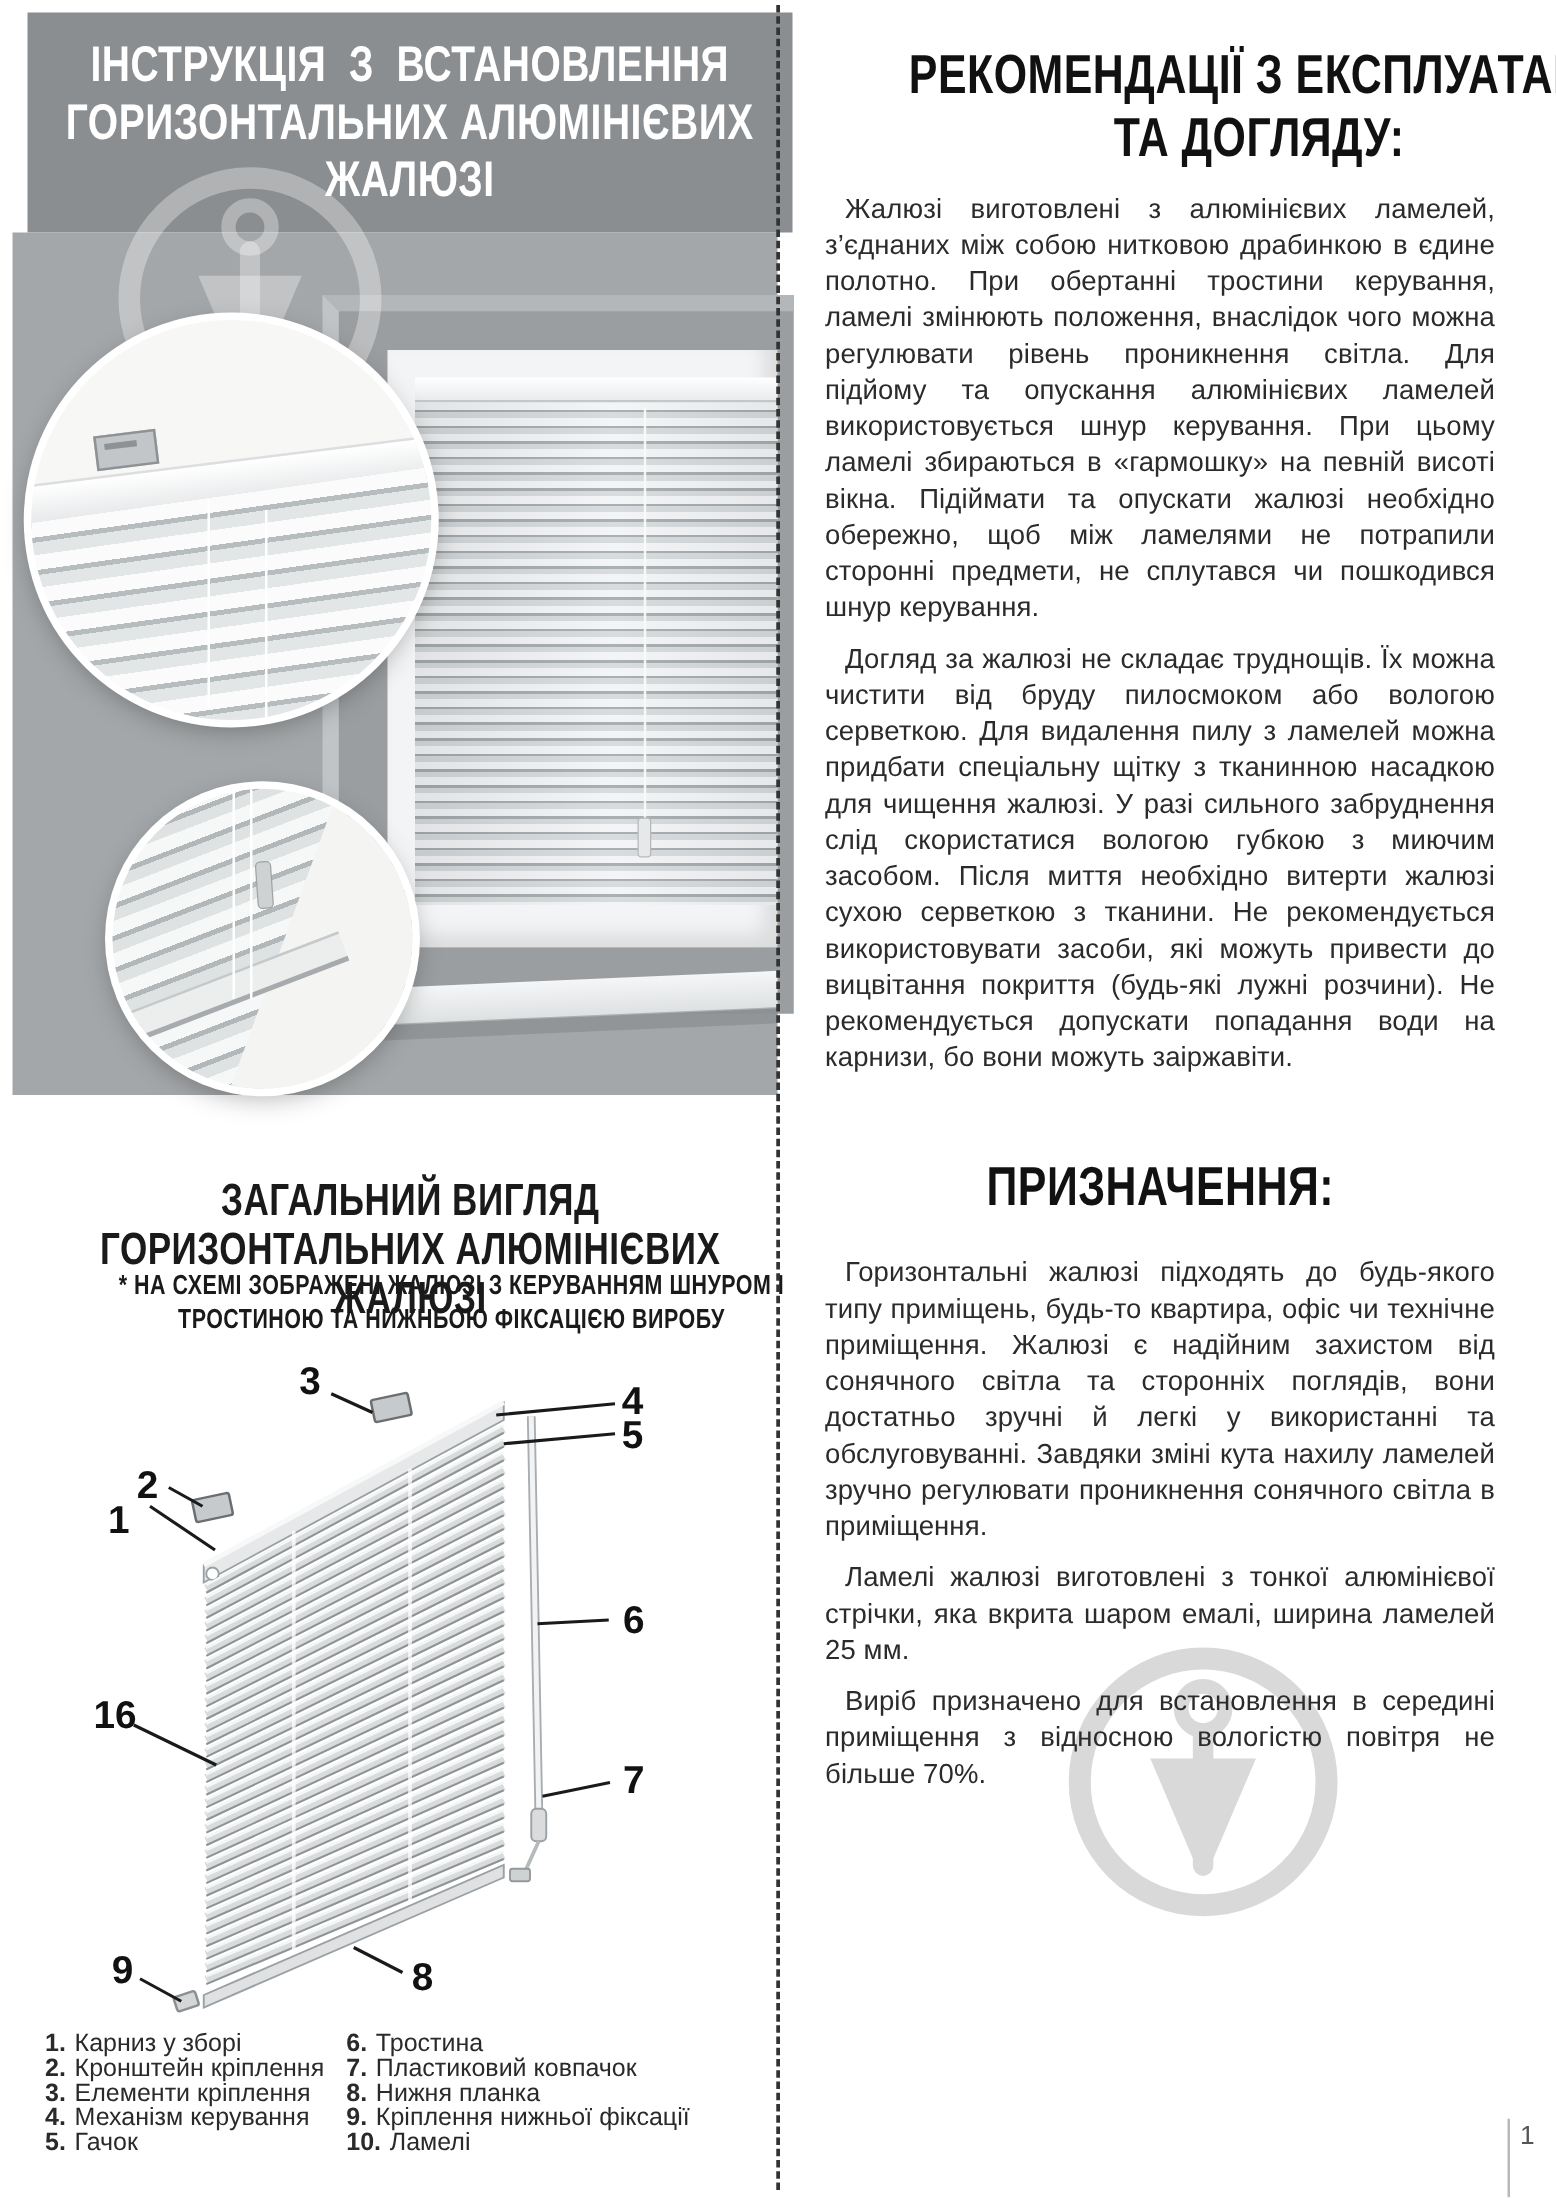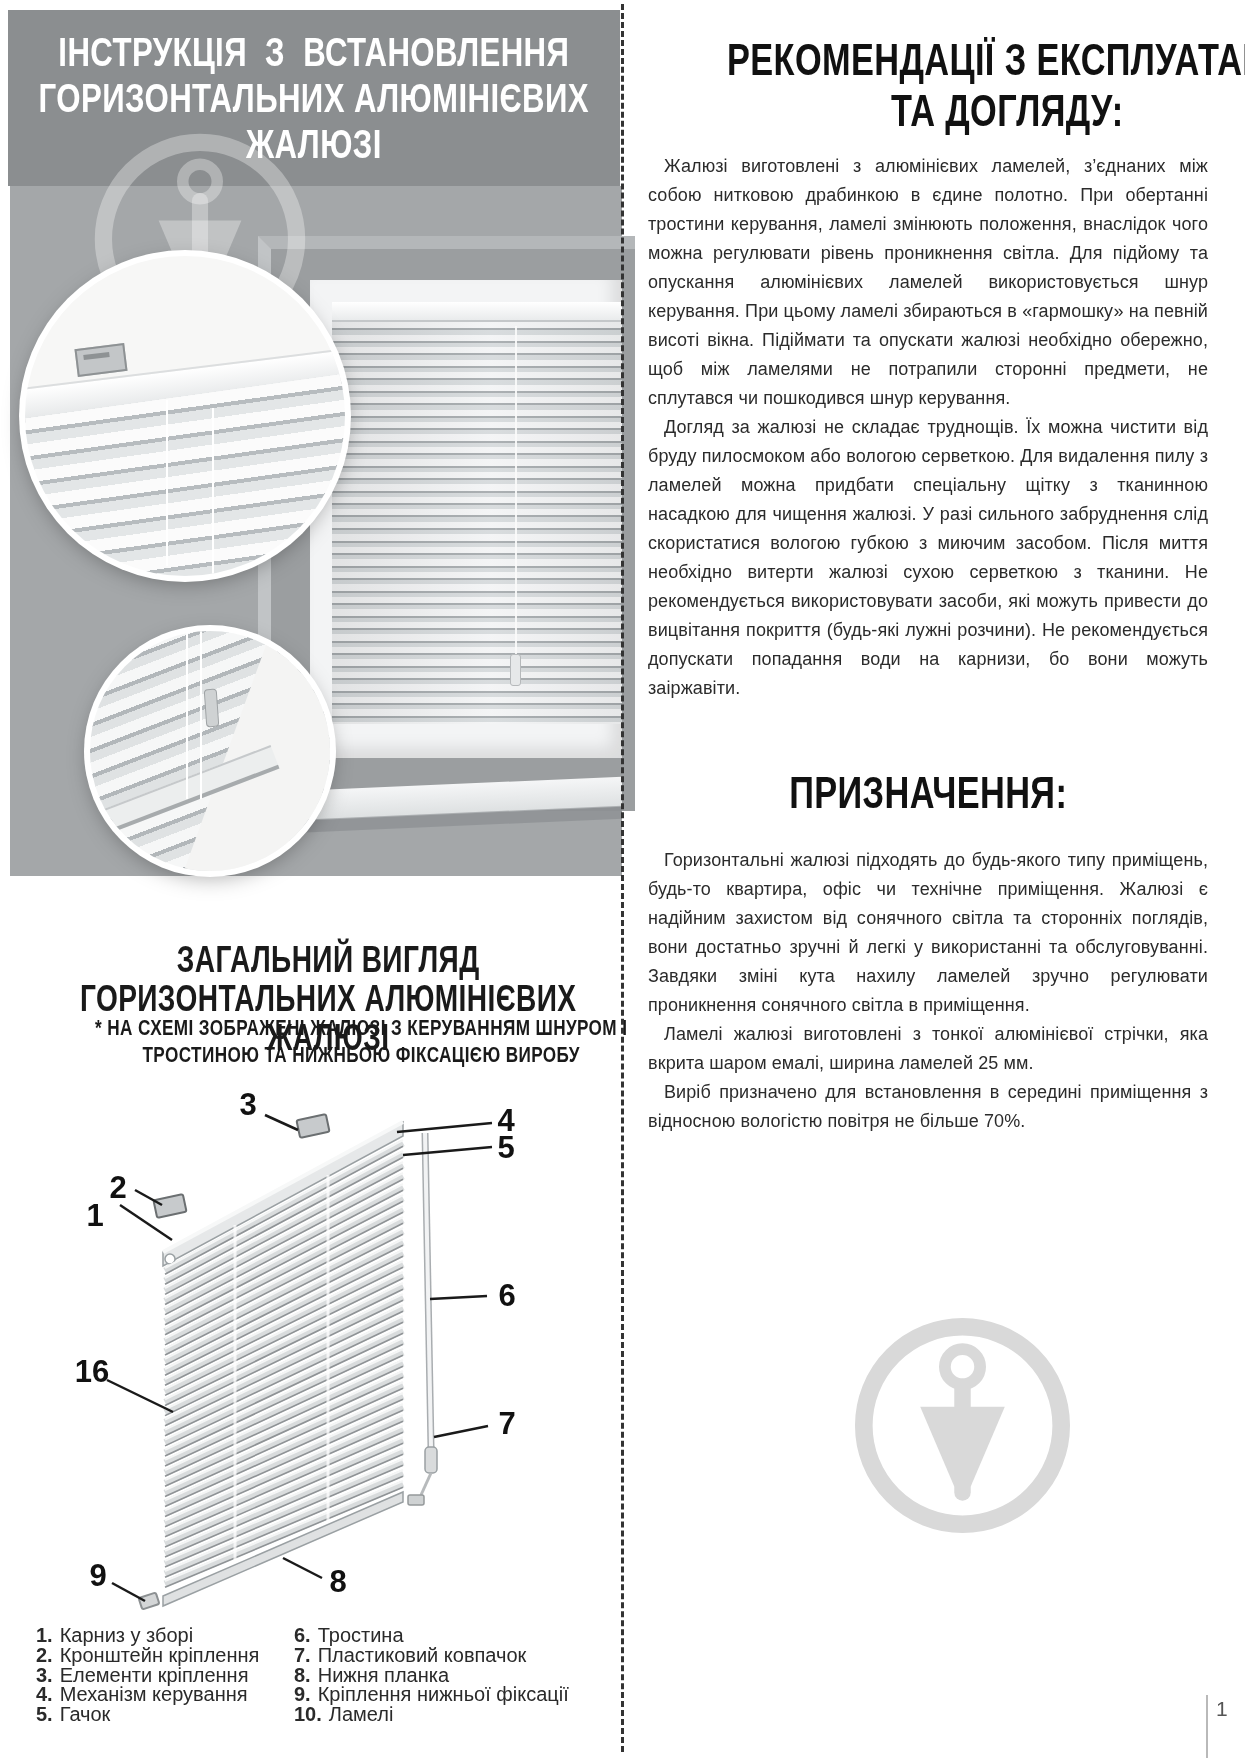--- a/index.html
+++ b/index.html
@@ -9,21 +9,21 @@
   
   .divider{position:absolute;left:621px;top:4px;height:1748px;width:0;
            border-left:3px dashed #333;z-index:2;}
 
   
   .cond{text-align:center;overflow:visible;}
   .cx{display:inline-block;transform:scaleX(0.78);transform-origin:50% 0;
       white-space:pre;letter-spacing:0.5px;}
 
   
-  .gray-header{position:absolute;left:8px;top:10px;width:612px;height:176px;
+  .gray-header{position:absolute;left:22px;top:10px;width:612px;height:176px;
                background:#8b8e90;display:flex;align-items:center;justify-content:center;z-index:1;}
   .gray-header .cx{color:#fff;font-weight:bold;font-size:40px;line-height:46px;}
 
   .photo{position:absolute;left:10px;top:186px;width:612px;height:690px;background:#a4a7a9;z-index:1;}
   .recess{position:absolute;left:248px;top:50px;width:364px;height:562px;background:#9b9ea0;
           border-left:13px solid #c1c4c6;border-top:13px solid #b4b7b9;}
   .winframe{position:absolute;left:300px;top:94px;width:312px;height:478px;background:#f3f4f5;
             box-shadow:inset -10px -10px 16px rgba(0,0,0,0.10);}
   .headrail{position:absolute;left:322px;top:116px;width:290px;height:18px;
             background:linear-gradient(#ffffff,#e9ebec);border-bottom:2px solid #c4c7c9;}
@@ -86,21 +86,21 @@
           line-height:19.8px;color:#2a2a2a;z-index:1;}
   .lcol{position:absolute;top:0;}
   .lrow{white-space:nowrap;}
   .lnum{font-weight:bold;margin-right:7px;}
 
   
   .right-col{position:absolute;left:648px;top:0;width:560px;z-index:1;}
   .care-title{margin-top:34px;}
   .care-title .cx,.purpose-title .cx{color:#111;font-weight:bold;font-size:44px;line-height:51px;}
   .body-block{margin-top:16px;}
-  .bp{margin:0;text-align:justify;text-indent:16px;font-size:18px;line-height:29px;
+  .bp{margin:12px;text-align:justify;text-indent:16px;font-size:22px;line-height:29px;
       color:#2b2b2b;letter-spacing:0.1px;}
   .purpose-title{margin-top:64px;margin-bottom:28px;}
 
   .pn-line{position:absolute;left:1206px;top:1695px;width:2px;height:63px;background:#b9b9b9;z-index:1;}
   .pn{position:absolute;left:1216px;top:1697px;font-size:21px;color:#555;z-index:1;}
 </style>
 </head>
 <body>
 
 <div class="page">
@@ -309,21 +309,21 @@
   </div>
 
   <div class="legend">
     <div class="lcol" style="left:0;">
       <div class="lrow"><span class="lnum">1.</span><span>Карниз у зборі</span></div>
       <div class="lrow"><span class="lnum">2.</span><span>Кронштейн кріплення</span></div>
       <div class="lrow"><span class="lnum">3.</span><span>Елементи кріплення</span></div>
       <div class="lrow"><span class="lnum">4.</span><span>Механізм керування</span></div>
       <div class="lrow"><span class="lnum">5.</span><span>Гачок</span></div>
     </div>
-    <div class="lcol" style="left:258px;">
+    <div class="lcol" style="left:241px;">
       <div class="lrow"><span class="lnum">6.</span><span>Тростина</span></div>
       <div class="lrow"><span class="lnum">7.</span><span>Пластиковий ковпачок</span></div>
       <div class="lrow"><span class="lnum">8.</span><span>Нижня планка</span></div>
       <div class="lrow"><span class="lnum">9.</span><span>Кріплення нижньої фіксації</span></div>
       <div class="lrow"><span class="lnum">10.</span><span>Ламелі</span></div>
     </div>
   </div>
 
   <div class="wm wm-bottom">
     <svg viewBox="-100 -100 200 200" width="235" height="235">

